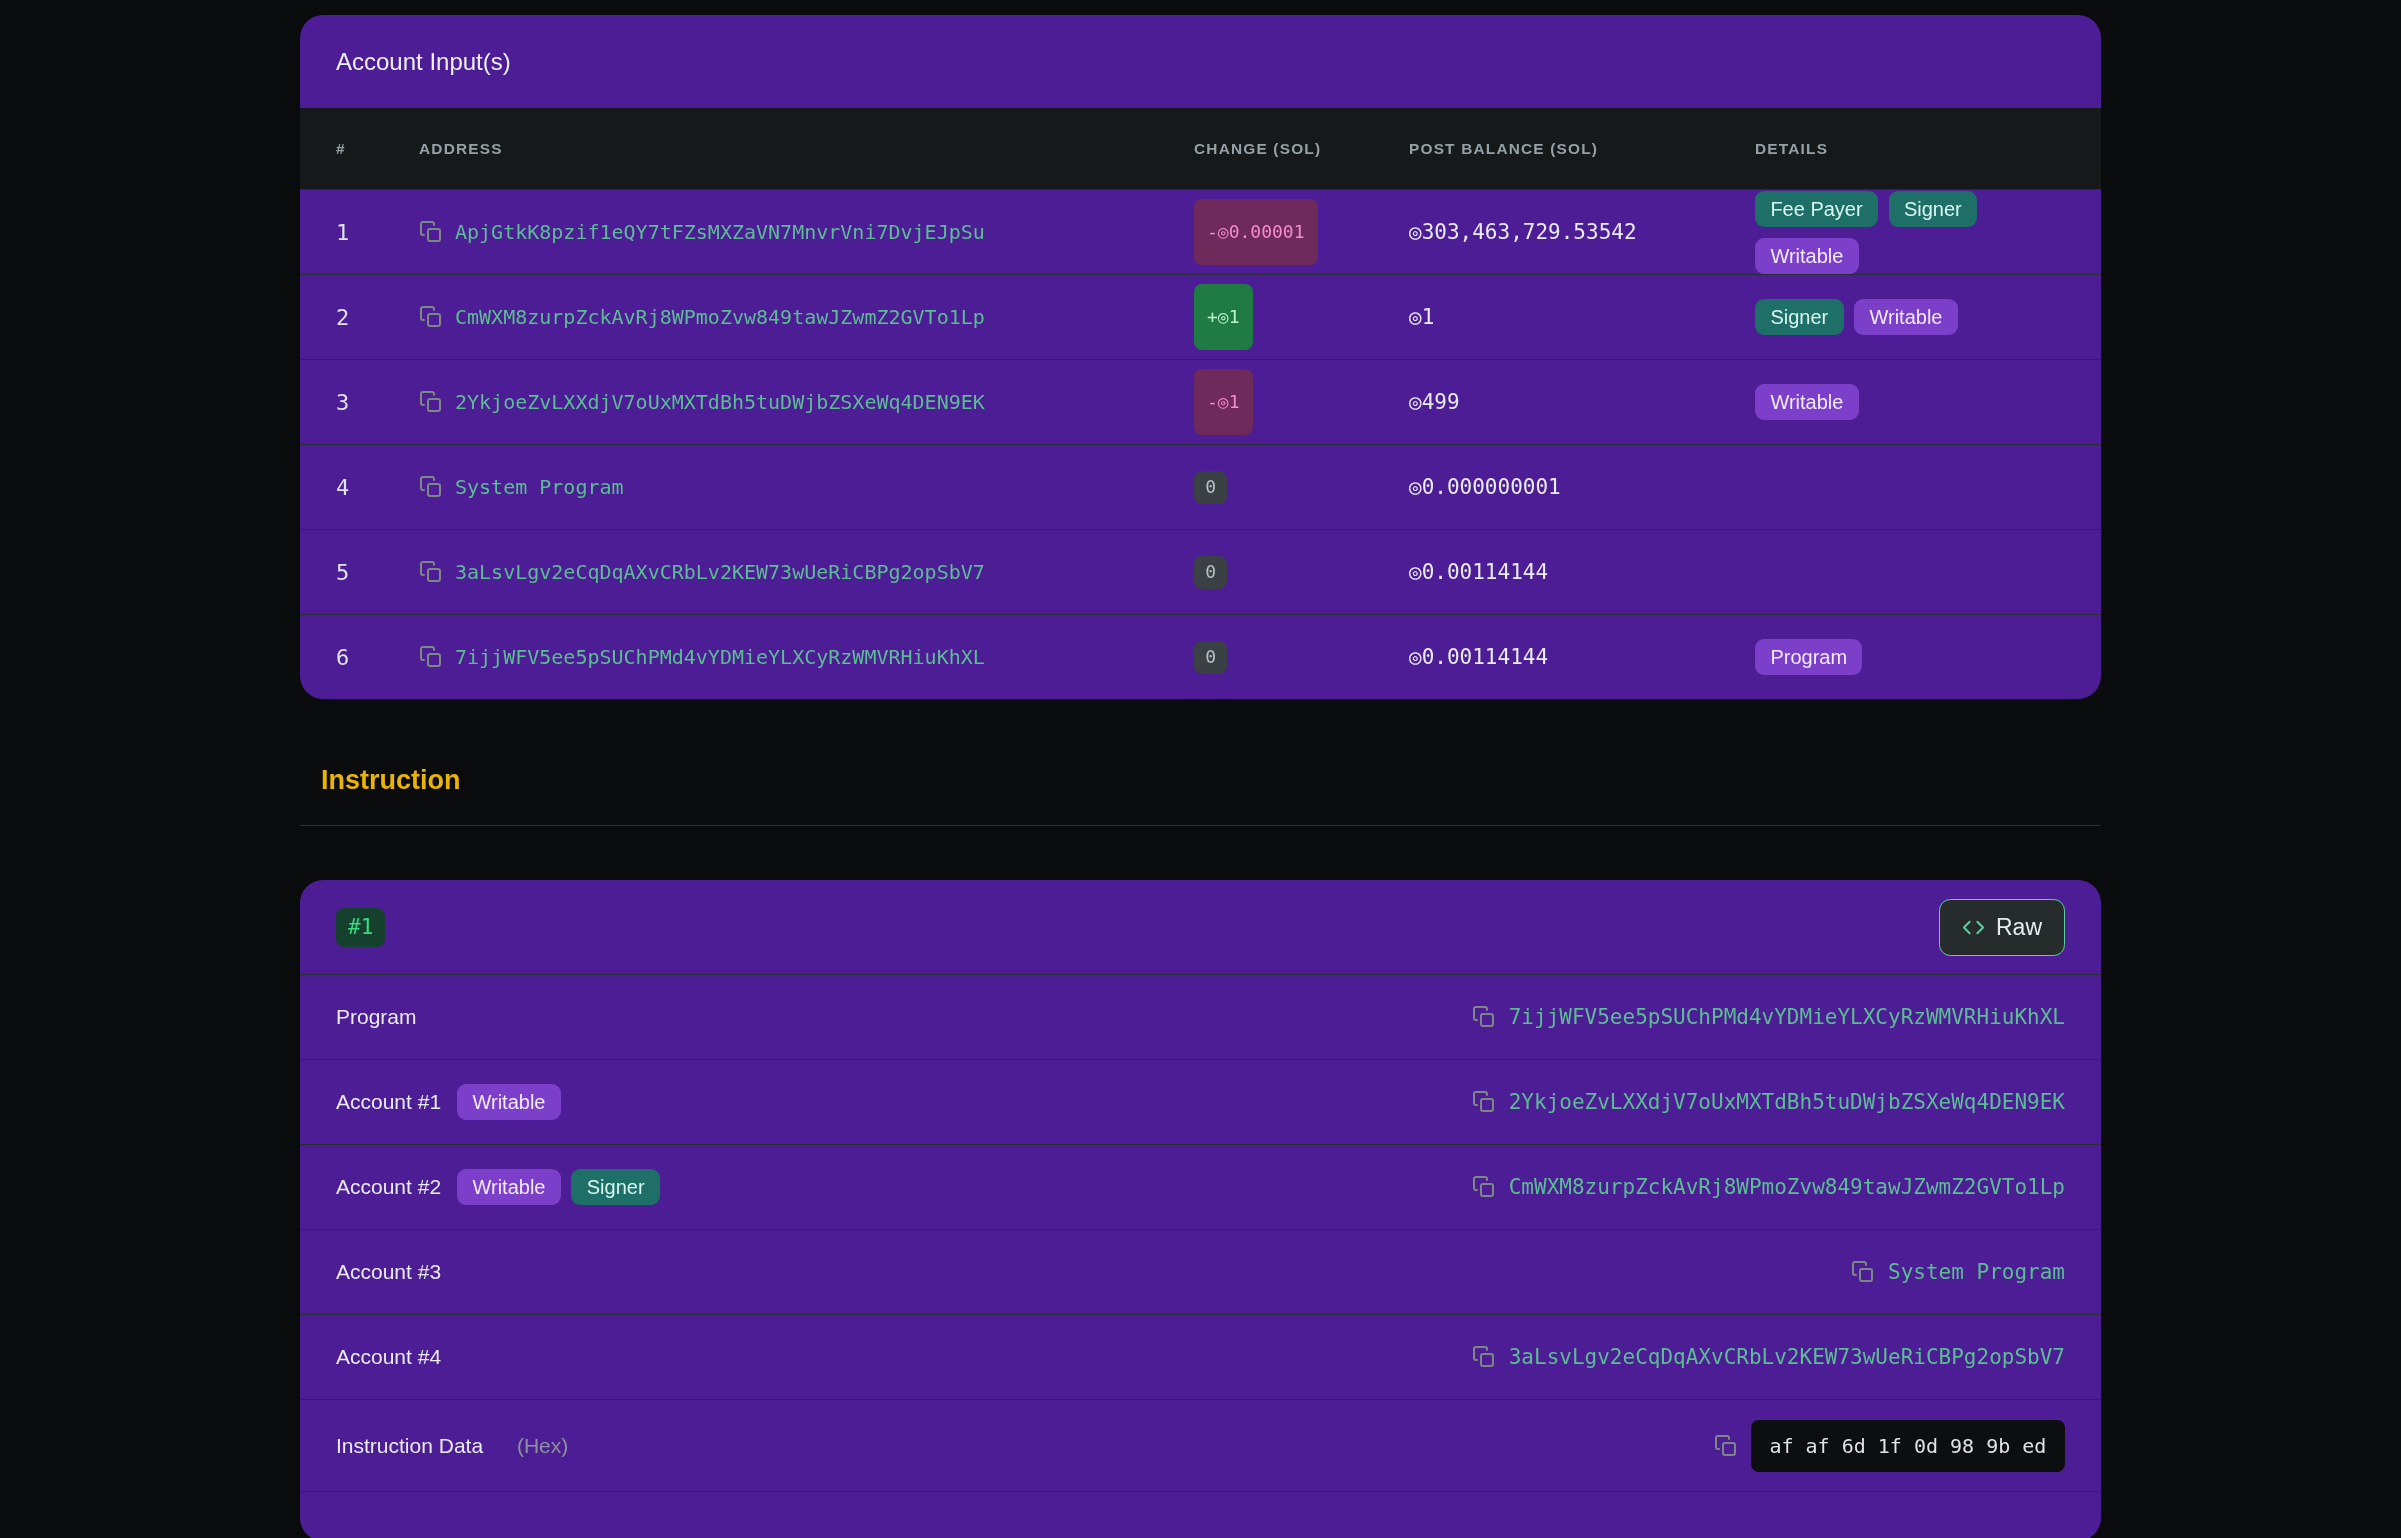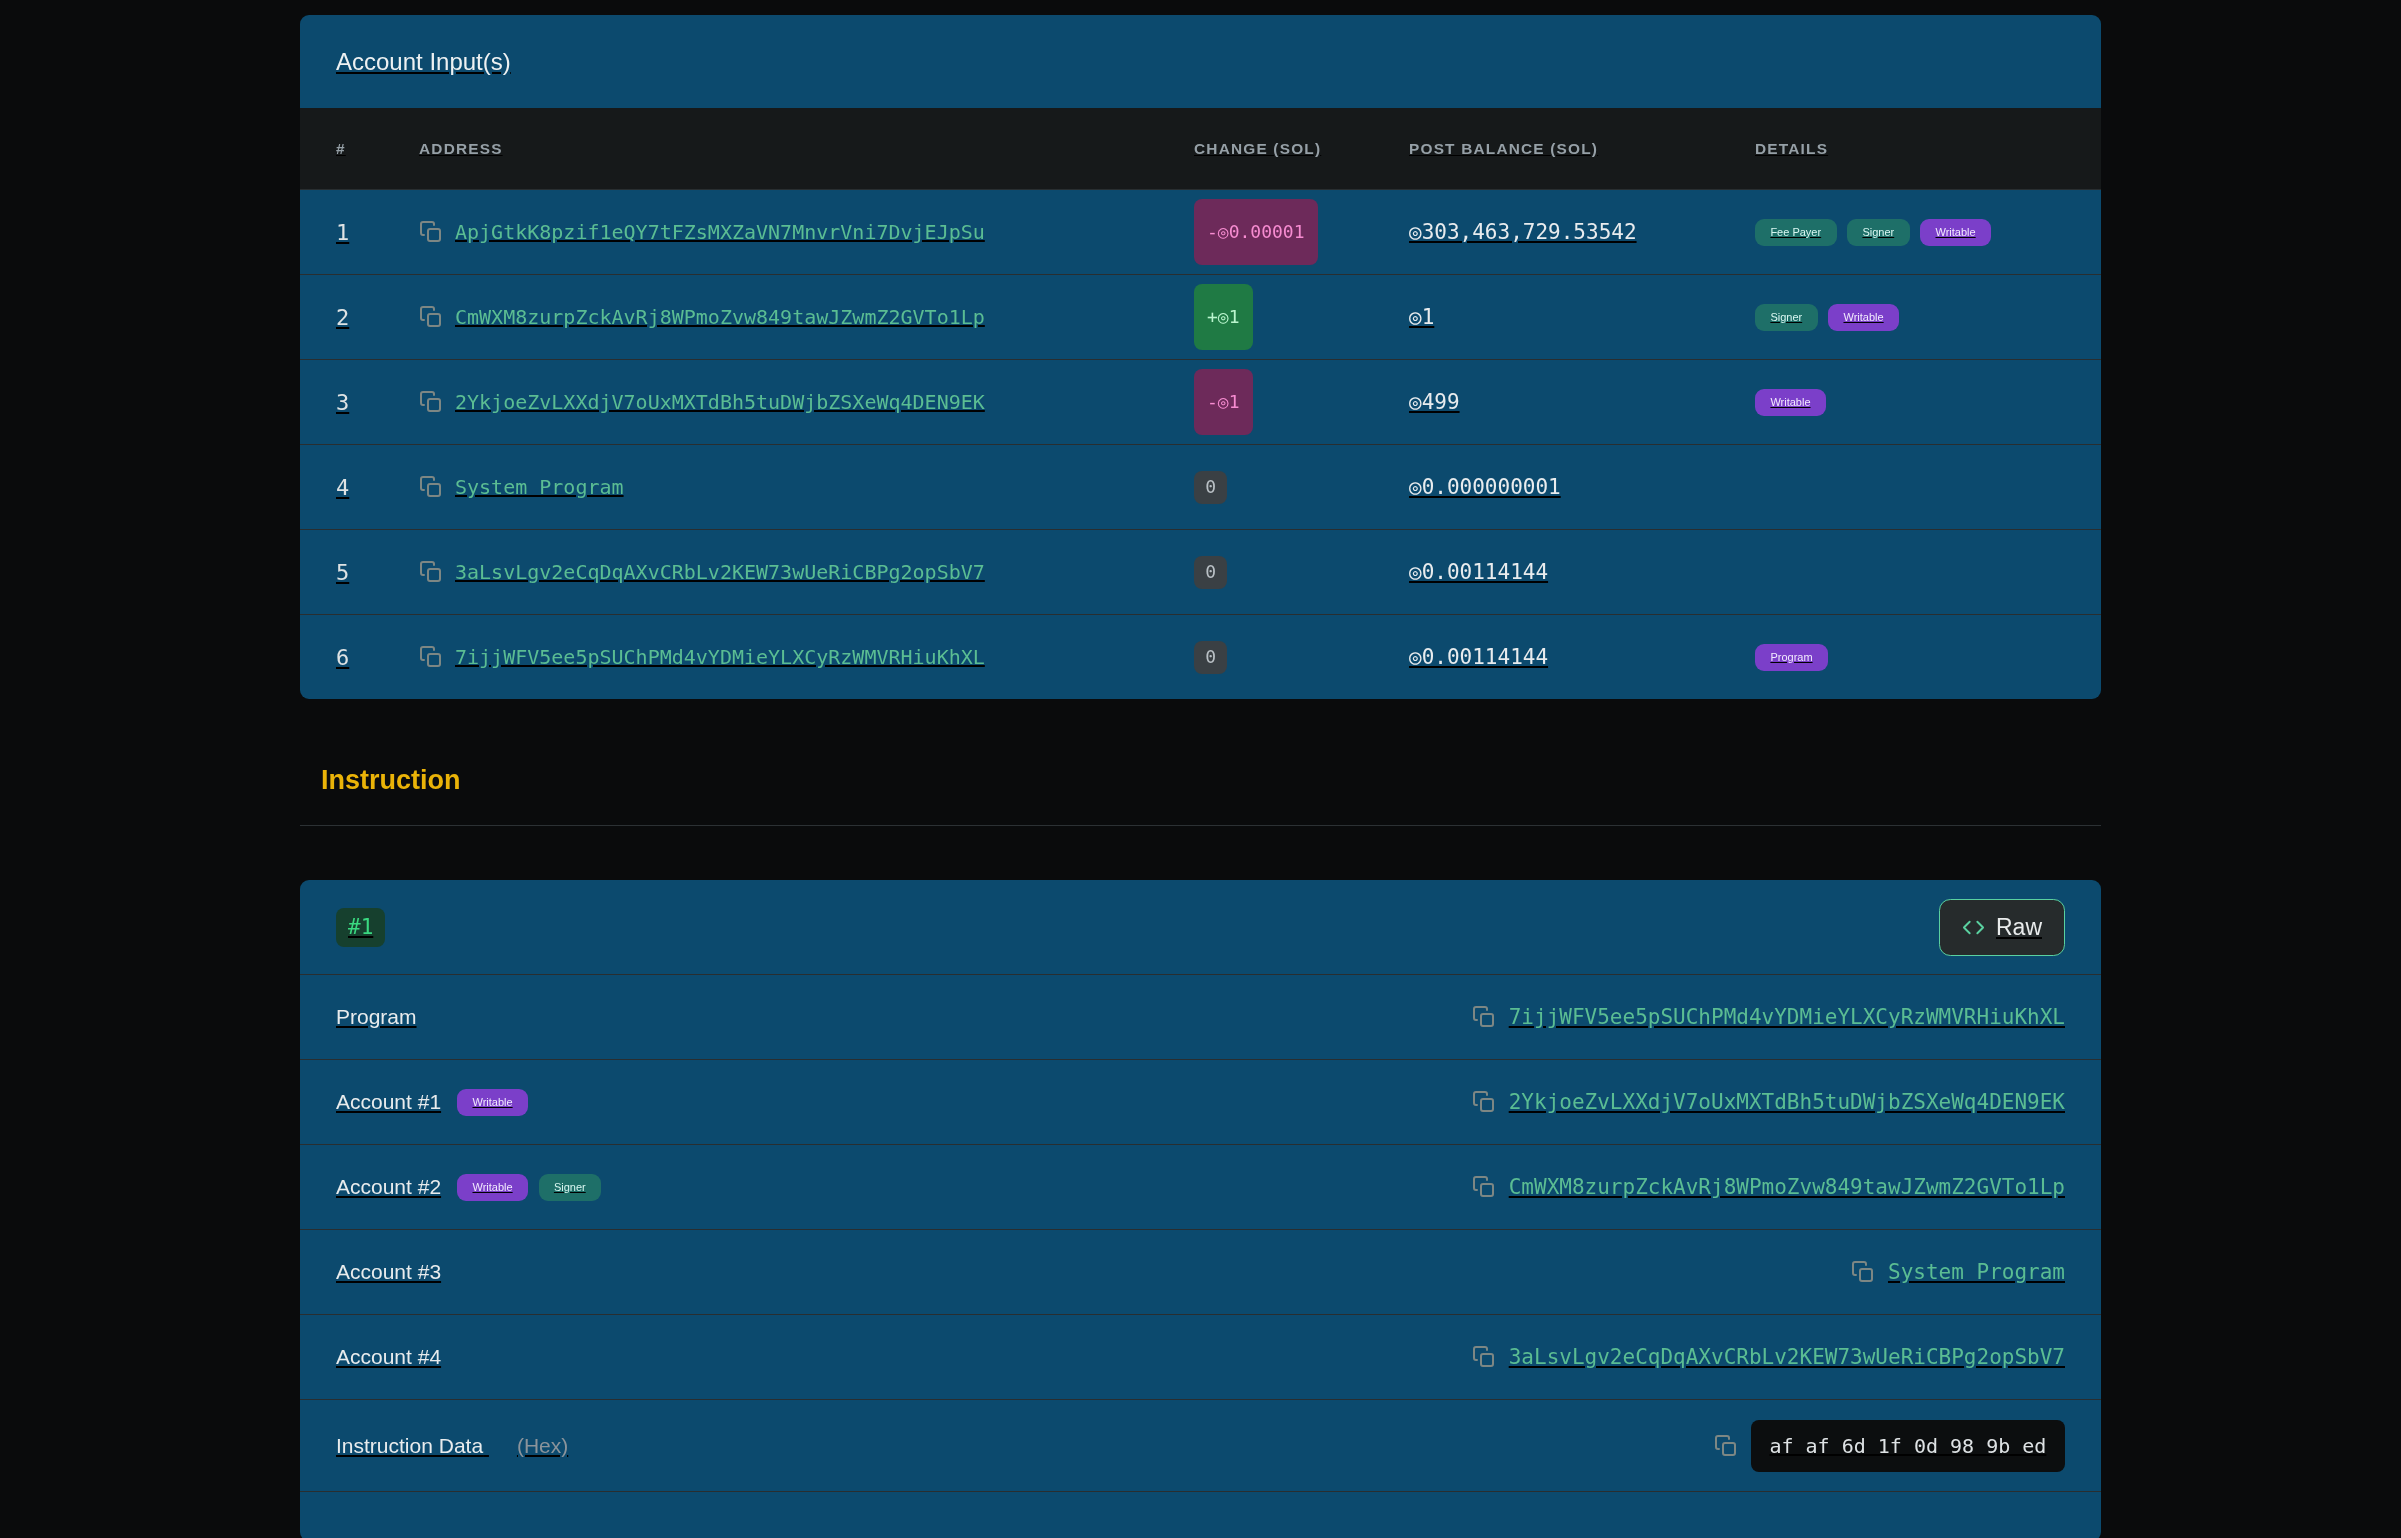--- a/index.html
+++ b/index.html
@@ -7,24 +7,23 @@
   body {
     width: 2401px; height: 1538px; overflow: hidden;
     background: #0a0b0c;
     font-family: "Liberation Sans", sans-serif;
     -webkit-font-smoothing: antialiased;
   }
   .container { width: 1801px; margin-left: 300px; }
 
   
   .card {
-    background: #0c4a6e;
-    border-radius: 9px;
+    background: #4c1d95;
+    border-radius: 23px;
     overflow: hidden;
-    text-decoration: underline;
   }
   .card-title-row {
     height: 93px; display: flex; align-items: center;
     padding: 0 36px;
   }
   .card-title { font-size: 24px; font-weight: 500; color: #eef1f2; }
 
   
   .grid {
     display: grid;
@@ -56,21 +55,21 @@
     font-size: 18px; line-height: 1; padding: 24px 13px; border-radius: 8px;
     white-space: nowrap;
   }
   .chg.neg  { background: #6d2a5a; color: #f78cd1; }
   .chg.pos  { background: #1f7a44; color: #baf5ce; }
   .chg.zero { background: #3a4044; color: #b9c0c5; padding: 7.3px 11.3px; }
 
   .badges { display: flex; gap: 10.5px; flex-wrap: wrap; }
   .badge {
     display: inline-flex; align-items: center; line-height: 1;
-    font-size: 11px; font-weight: 500; padding: 8px 15.4px; border-radius: 9px;
+    font-size: 20px; font-weight: 500; padding: 8px 15.4px; border-radius: 9px;
     white-space: nowrap;
   }
   .badge.teal   { background: #1e6f68; color: #d9f7f1; }
   .badge.purple { background: #7b3fc9; color: #f2eafe; }
 
   
   .section-heading {
     margin: 66px 0 0 21px;
     font-size: 27px; font-weight: 700; color: #eab308;
   }

